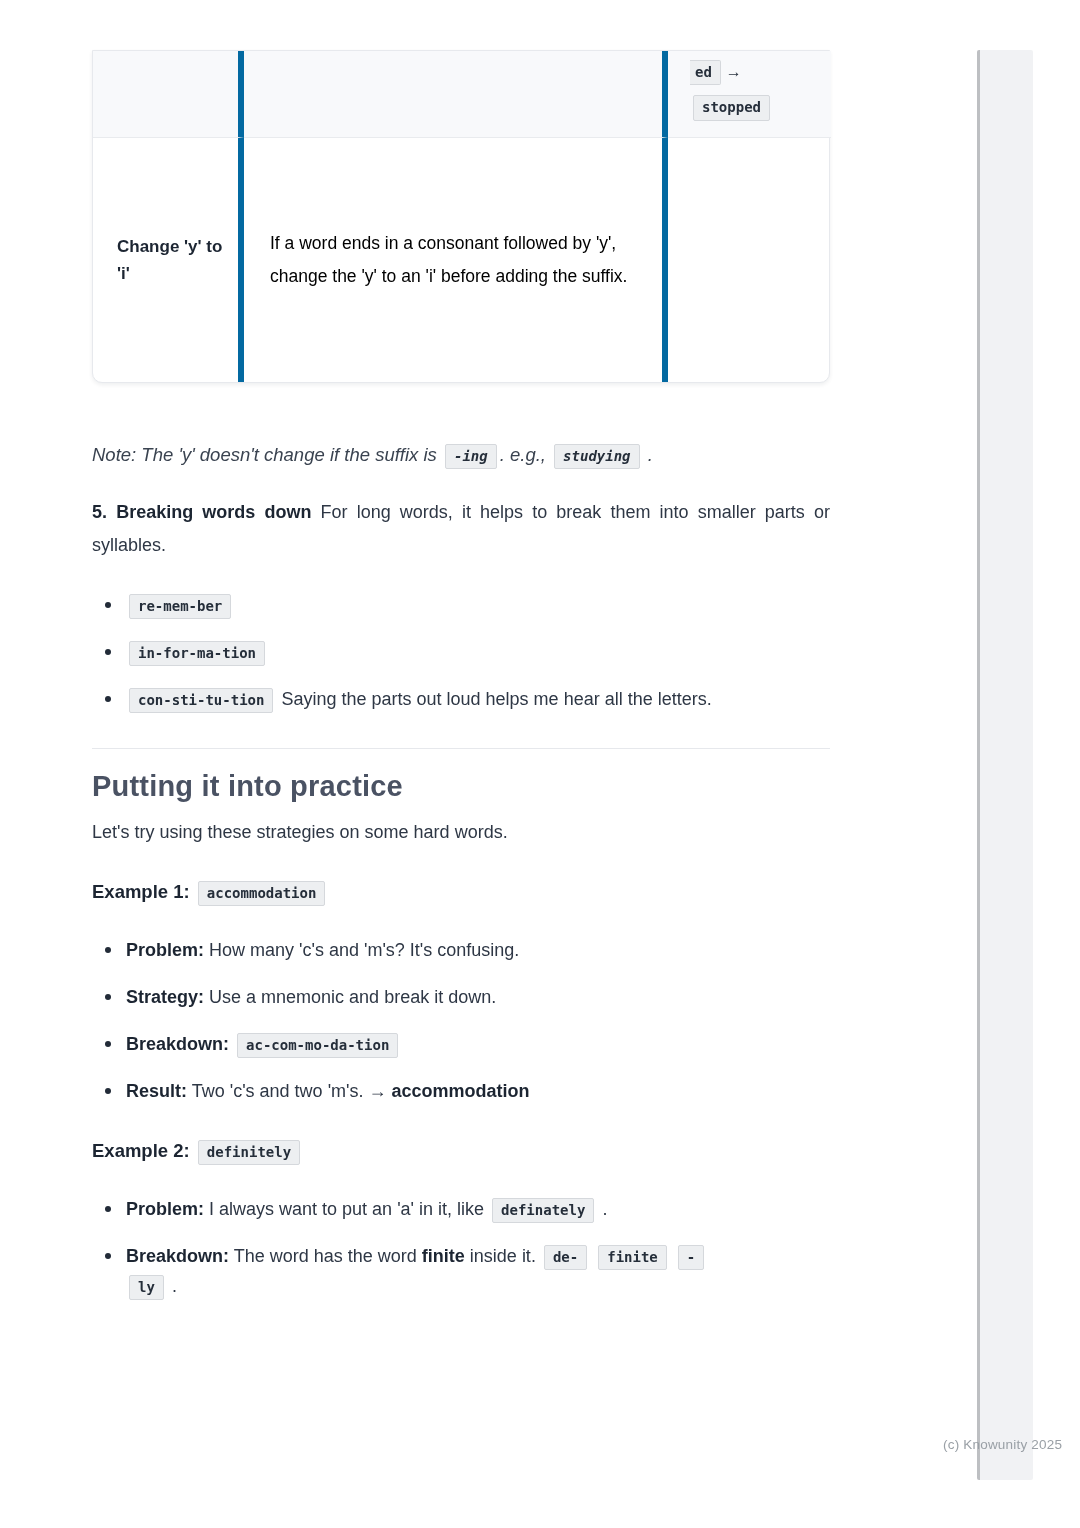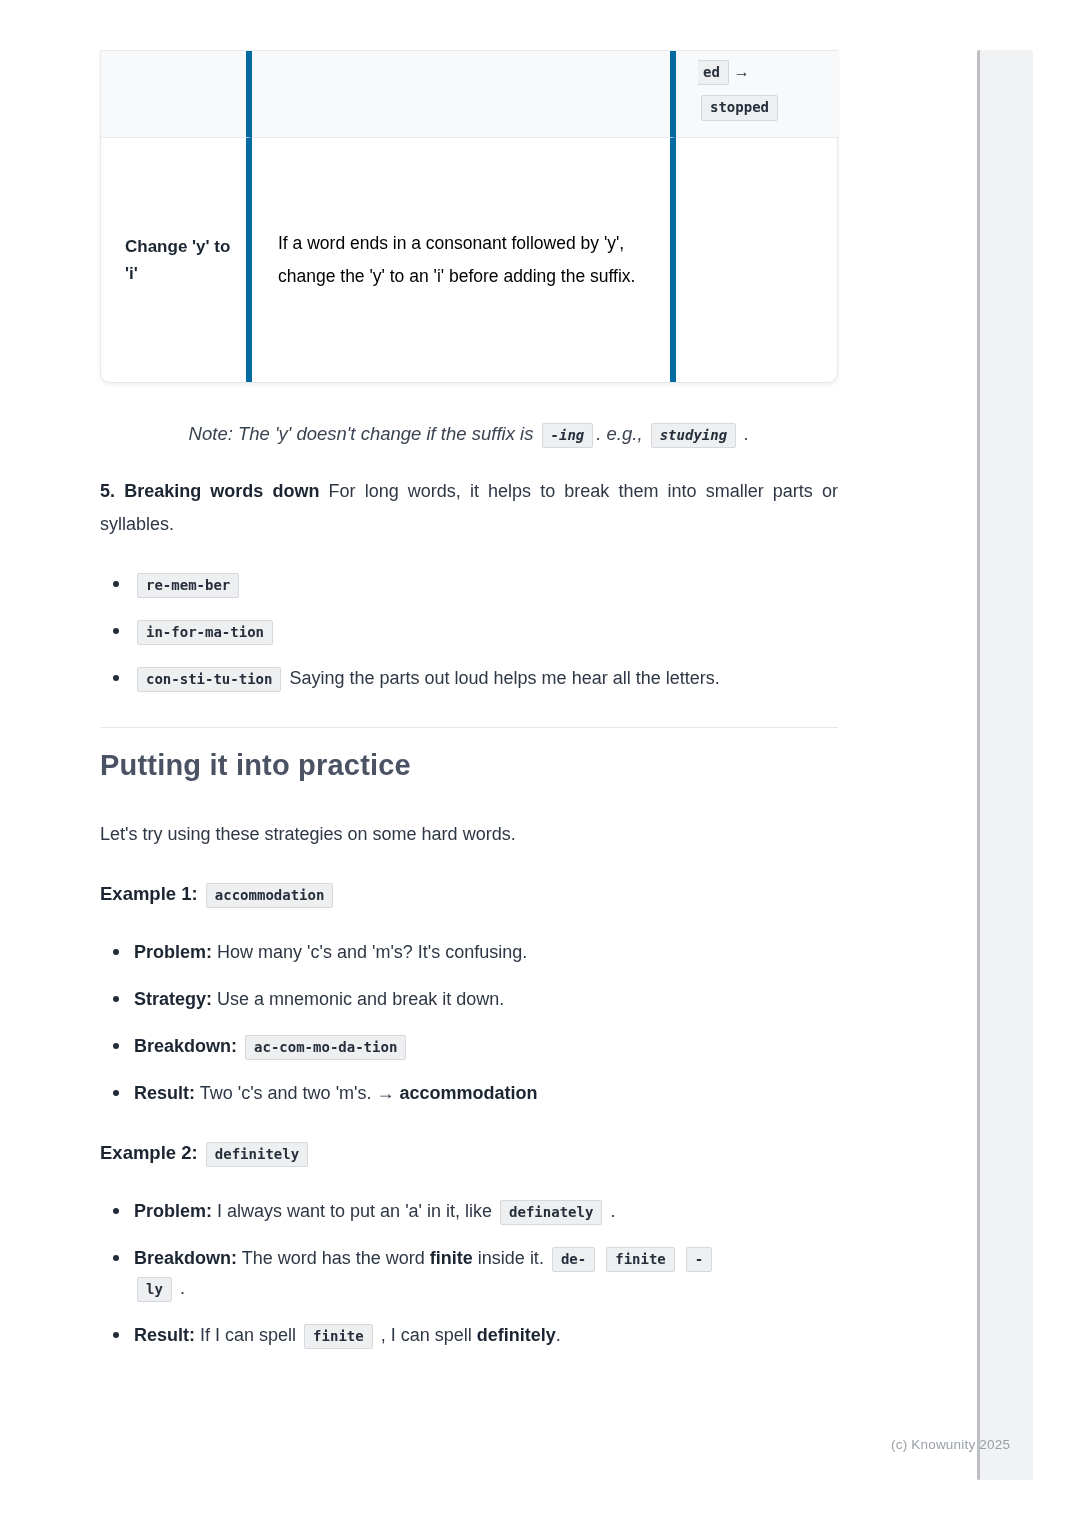--- a/index.html
+++ b/index.html
@@ -4,24 +4,24 @@
 <style>
   * { margin:0; padding:0; box-sizing:border-box; }
   html,body { width:1080px; height:1528px; background:#ffffff; overflow:hidden;
     font-family:"Liberation Sans", sans-serif; }
   .page { position:relative; width:1080px; height:1528px; background:#fff; }
 
   
   .edge-strip { position:absolute; left:977px; top:50px; width:56px; height:1430px;
     background:#f1f2f4; border-left:3px solid #bdbfc2; border-radius:2px; z-index:1; }
 
-  .footer-note { position:absolute; left:891px; top:1437px; font-size:13.5px;
+  .footer-note { position:absolute; left:943px; top:1437px; font-size:13.5px;
     color:#9aa0a6; z-index:2; letter-spacing:.2px; }
 
-  .content { position:absolute; left:100px; top:50px; width:738px; color:#2e3745; }
+  .content { position:absolute; left:92px; top:50px; width:738px; color:#2e3745; }
 
   
   .chip { display:inline-block; font-family:"DejaVu Sans Mono", monospace;
     font-size:14px; font-weight:600; color:#252e3a; background:#edeff1;
     border:1px solid #d5d8dc; border-radius:2px; padding:1px 8px 2px;
     line-height:1.45; margin:0 3px; white-space:nowrap; vertical-align:baseline; }
   .chip.clip-left { border-top-left-radius:0; border-bottom-left-radius:0;
     border-left:none; padding-left:5px; margin-left:0; }
   .chip.it { font-style:italic; }
 
@@ -38,36 +38,36 @@
   .c3r1 { padding:8px 8px 0 22px; }
   .c1r2 { display:flex; align-items:center; padding:0 14px 0 24px;
     font-weight:700; font-size:17px; line-height:27px; color:#1c2532; }
   .c2r2 { display:flex; align-items:center; padding:0 26px;
     font-size:17.5px; line-height:33px; color:#000000; }
   .c3r2 { padding:26px 6px 0 22px; }
   .chip-line { line-height:25px; margin-bottom:9px; }
   .op { font-size:16px; color:#2b3440; margin-left:2px; }
 
   
-  .note-line { margin-top:36px; font-style:italic; font-size:18.5px;
-    line-height:30px; color:#3a4350;text-align:center; }
+  .note-line { margin-top:57px; font-style:italic; font-size:18.5px;
+    line-height:30px; color:#3a4350; }
   .para { margin-top:26px; font-size:18px; line-height:33px; text-align:justify; }
   .b { font-weight:700; color:#1c2532; }
 
   ul.dots { list-style:none; margin-top:28px; padding-left:34px; }
   ul.dots li { position:relative; margin-bottom:17px; font-size:18px; line-height:30px; }
   ul.dots li::before { content:""; position:absolute; left:-21px; top:12px;
     width:6px; height:6px; border-radius:50%; background:#222b38; }
   ul.dots li:last-child { margin-bottom:0; }
 
   .divider { margin-top:34px; border-top:1px solid #e6e8ec; height:0; }
 
   h2.practice { margin-top:21px; font-size:29px; font-weight:700;
     color:#4a5263; letter-spacing:.2px; }
-  .intro { margin-top:37px; font-size:18px; line-height:30px; }
+  .intro { margin-top:14px; font-size:18px; line-height:30px; }
   .ex-label-row { margin-top:30px; font-size:18.5px; line-height:30px; }
   .ex-label-row .b { font-size:18.5px; }
 </style>
 </head>
 <body>
 
 <div class="page">
 
   <div class="edge-strip"></div>
   <div class="footer-note">(c) Knowunity 2025</div>
@@ -136,21 +136,16 @@
         <span>.</span></li>
       <li><span class="b">Breakdown:</span>
         <span>The word has the word</span>
         <span class="b">finite</span>
         <span>inside it.</span>
         <span class="chip">de-</span>
         <span class="chip">finite</span>
         <span class="chip">-</span><br>
         <span class="chip">ly</span>
         <span>.</span></li>
-      <li><span class="b">Result:</span>
-        <span>If I can spell</span>
-        <span class="chip">finite</span>
-        <span>, I can spell</span>
-        <span class="b">definitely</span><span>.</span></li>
     </ul>
 
   </div>
 </div>
 
 </body></html>

